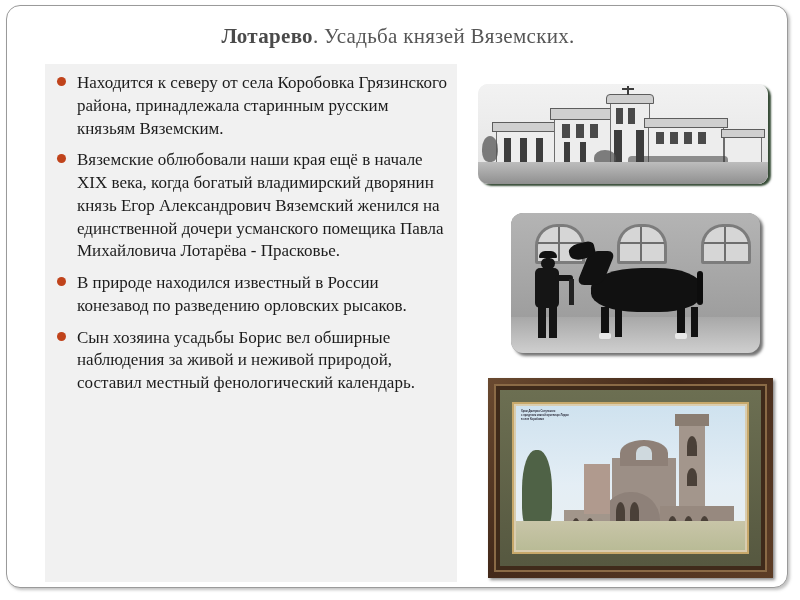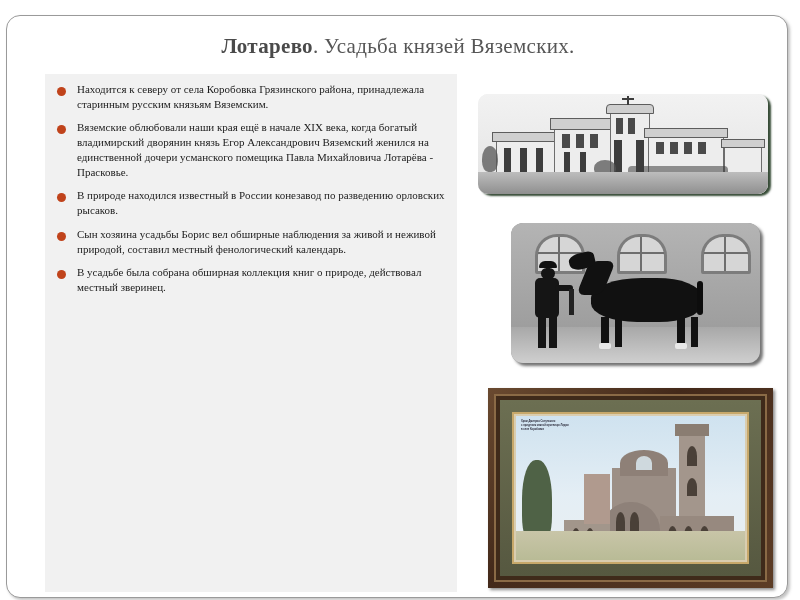--- a/index.html
+++ b/index.html
@@ -11,21 +11,21 @@
     width: 800px;
     height: 600px;
     overflow: hidden;
     font-family: "Liberation Serif", "DejaVu Serif", serif;
   }
 
   
   .slide {
     position: absolute;
     left: 6px;
-    top: 15px;
+    top: 5px;
     width: 782px;
     height: 583px;
     background: #ffffff;
     border: 1px solid #9a9a9a;
     border-radius: 14px;
     box-shadow: 2px 2px 3px rgba(80,80,80,0.35);
     box-sizing: border-box;
     overflow: hidden;
   }
 
@@ -59,21 +59,21 @@
   }
   .bullet-list {
     margin: 0;
     padding: 0;
     list-style: none;
   }
   .bullet-item {
     position: relative;
     padding-left: 28px;
     margin-bottom: 9px;
-    font-size: 11px;
+    font-size: 17px;
     line-height: 1.34;
     color: #1c1c1c;
     text-align: left;
     font-family: Liberation Serif, serif;
   }
   .bullet-item .dot {
     position: absolute;
     left: 8px;
     top: 5px;
     width: 9px;
@@ -184,24 +184,20 @@
         <span> Вяземские облюбовали наши края ещё в начале XIX века, когда богатый владимирский дворянин князь Егор Александрович Вяземский женился на единственной дочери усманского помещика Павла Михайловича Лотарёва - Прасковье.</span>
       </li>
       <li class="bullet-item">
         <span class="dot"></span>
         <span>В природе находился известный в России конезавод по разведению орловских рысаков.</span>
       </li>
       <li class="bullet-item">
         <span class="dot"></span>
         <span> Сын хозяина усадьбы Борис вел обширные наблюдения за живой и неживой природой, составил местный фенологический календарь.</span>
       </li>
-      <li class="bullet-item">
-        <span class="dot"></span>
-        <span>В усадьбе была собрана обширная коллекция книг о природе, действовал местный зверинец.</span>
-      </li>
     </ul>
   </div>
 
   <div class="img-engraving" title="Старинная гравюра усадебного дома Лотарево">
     <div class="eng-sky"></div>
 
     <div class="eng-b" style="left:18px; top:44px; width:62px; height:38px;"></div>
     <div class="eng-roof" style="left:14px; top:38px; width:70px; height:8px;"></div>
     <div class="eng-dark" style="left:26px; top:54px; width:7px; height:26px;"></div>
     <div class="eng-dark" style="left:42px; top:54px; width:7px; height:26px;"></div>

